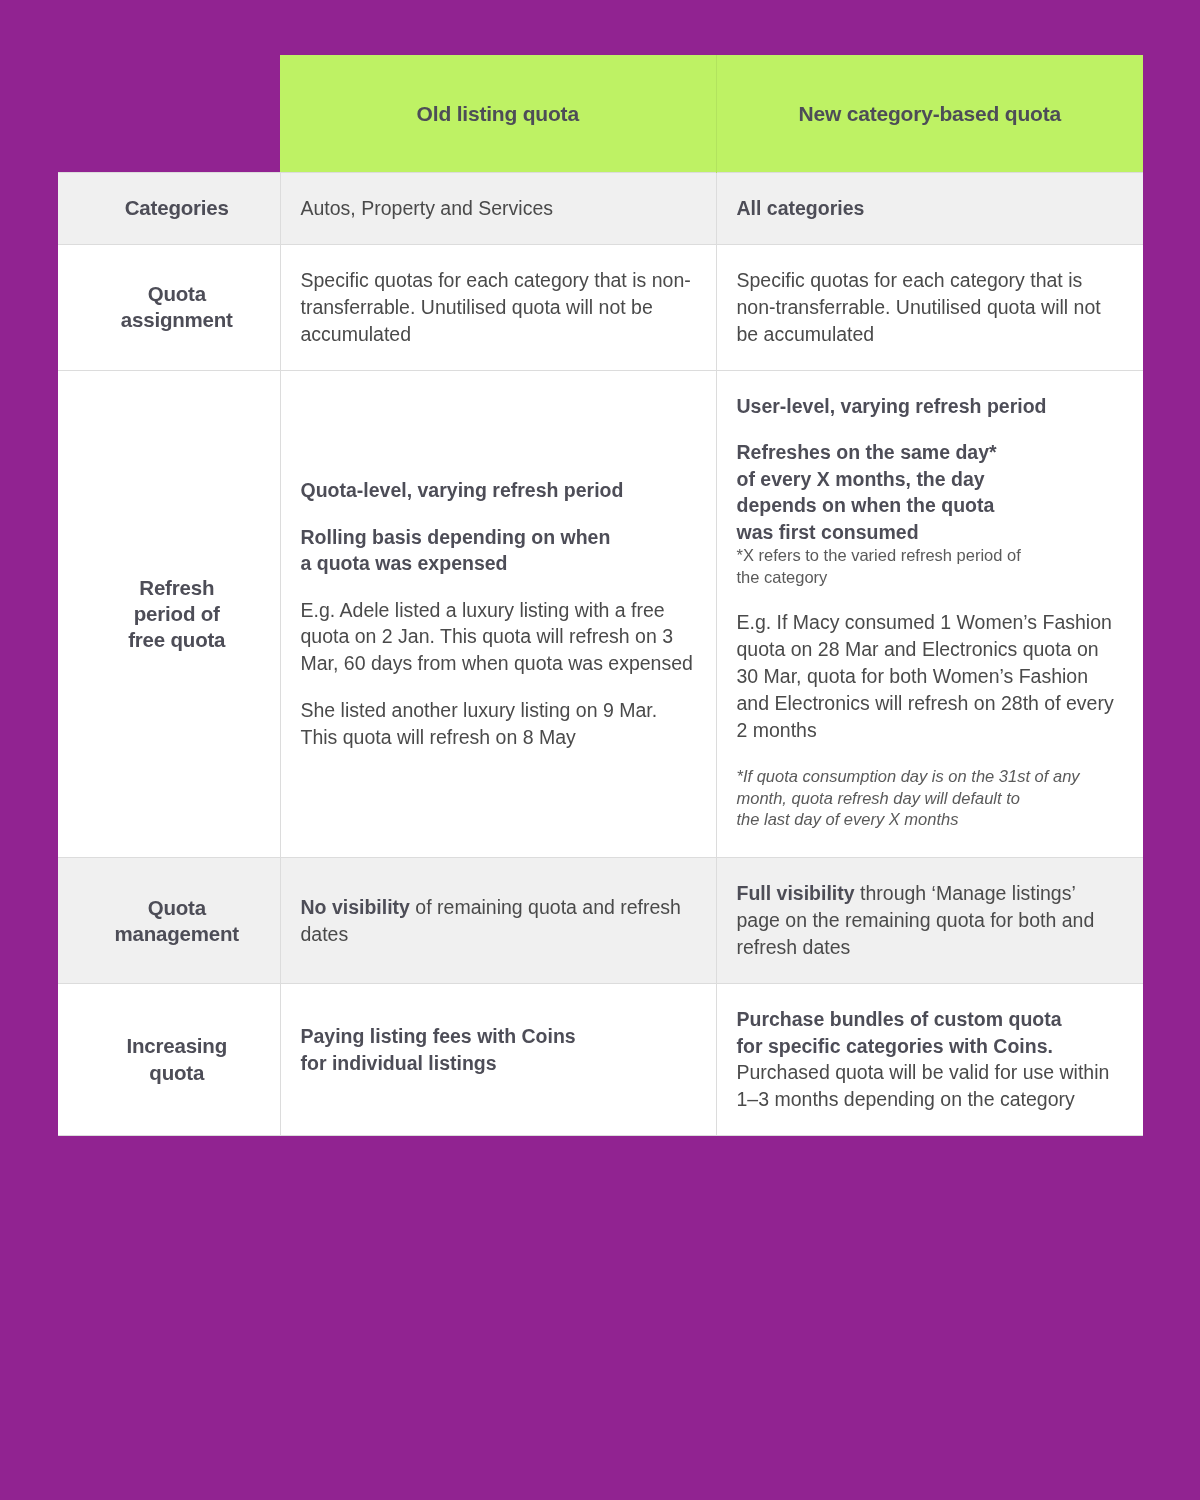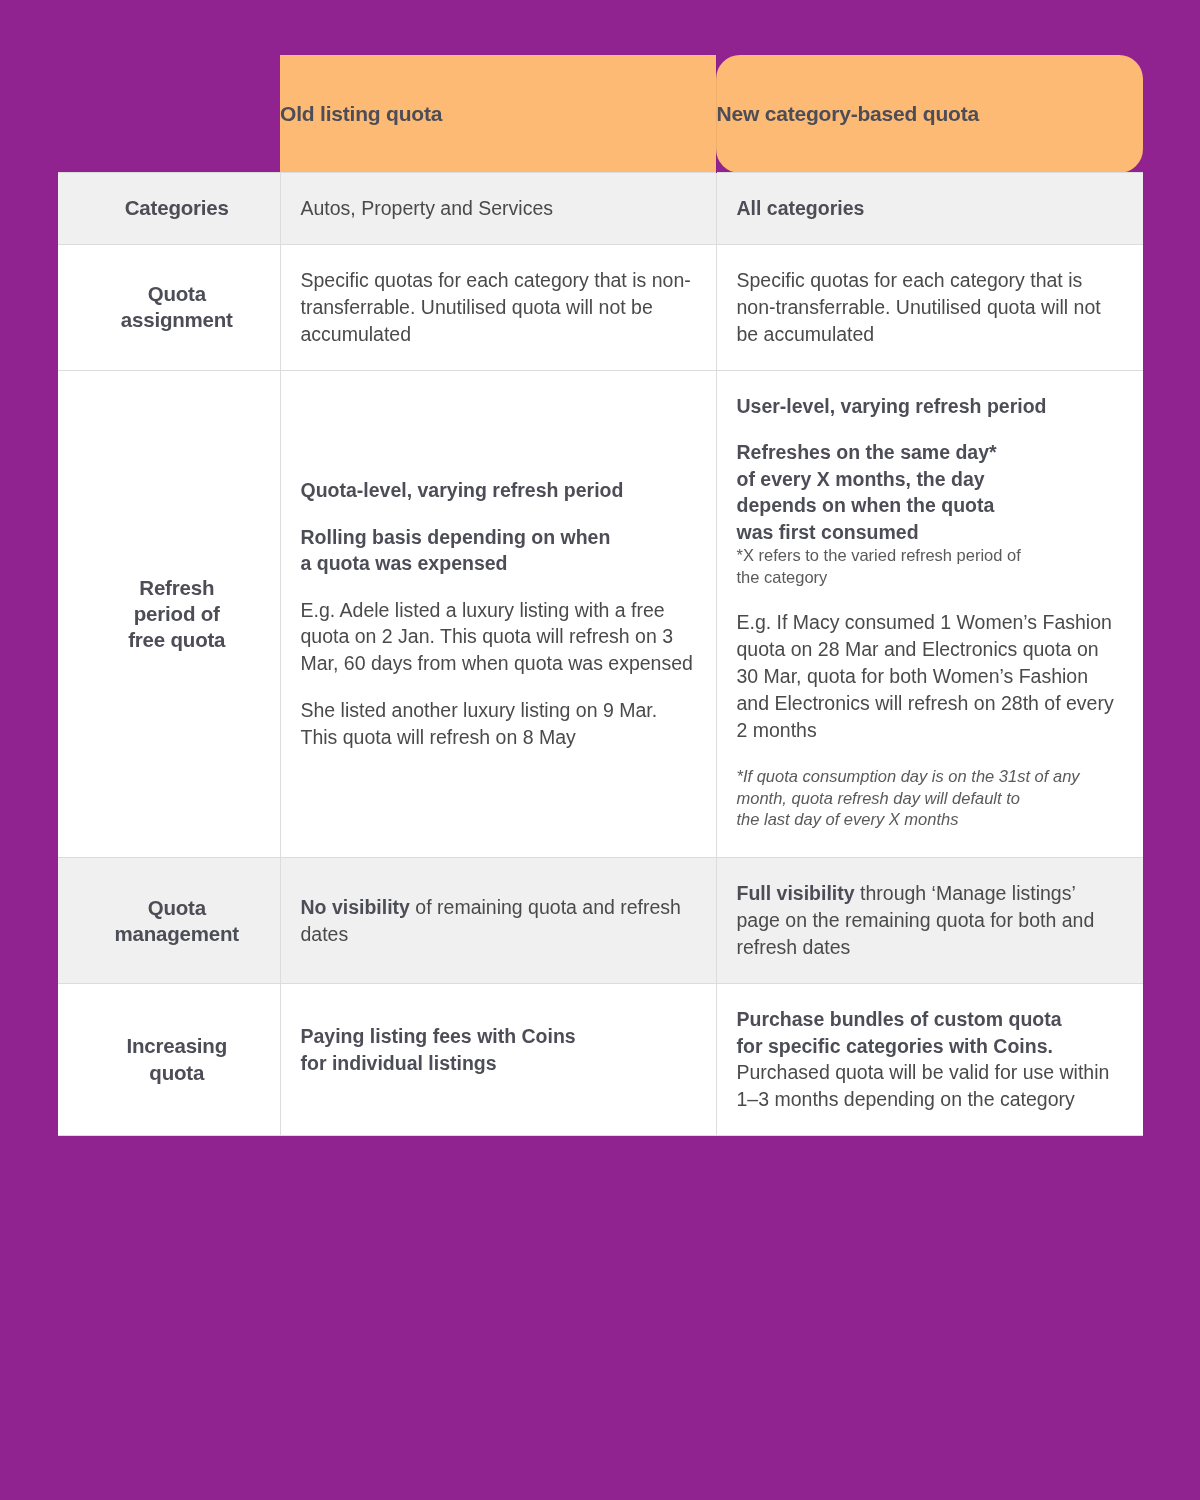--- a/index.html
+++ b/index.html
@@ -35,30 +35,30 @@
   tr.header-row td {
     padding: 0;
     height: 117px;
     vertical-align: middle;
   }
   td.corner {
     background: transparent;
     border: none;
   }
   td.head-cell {
-    background: #fdba74;
-    text-align: left;
+    background: #bef264;
+    text-align: center;
     font-weight: bold;
     font-size: 21px;
     color: #4d4d57;
     letter-spacing: -0.2px;
     border-right: 1px solid rgba(0,0,0,0.06);
     margin-left: 24px;
   }
-  td.head-cell.last { border-right: none; border-radius: 24px; }
+  td.head-cell.last { border-right: none; }
 
   
   .table td.cell {
     vertical-align: middle;
     border-top: 1px solid #dcdcdc;
     border-right: 1px solid #dcdcdc;
     padding: 22px 22px 22px 20px;
     font-size: 19.5px;
     line-height: 1.38;
     color: #4a4a4a;

